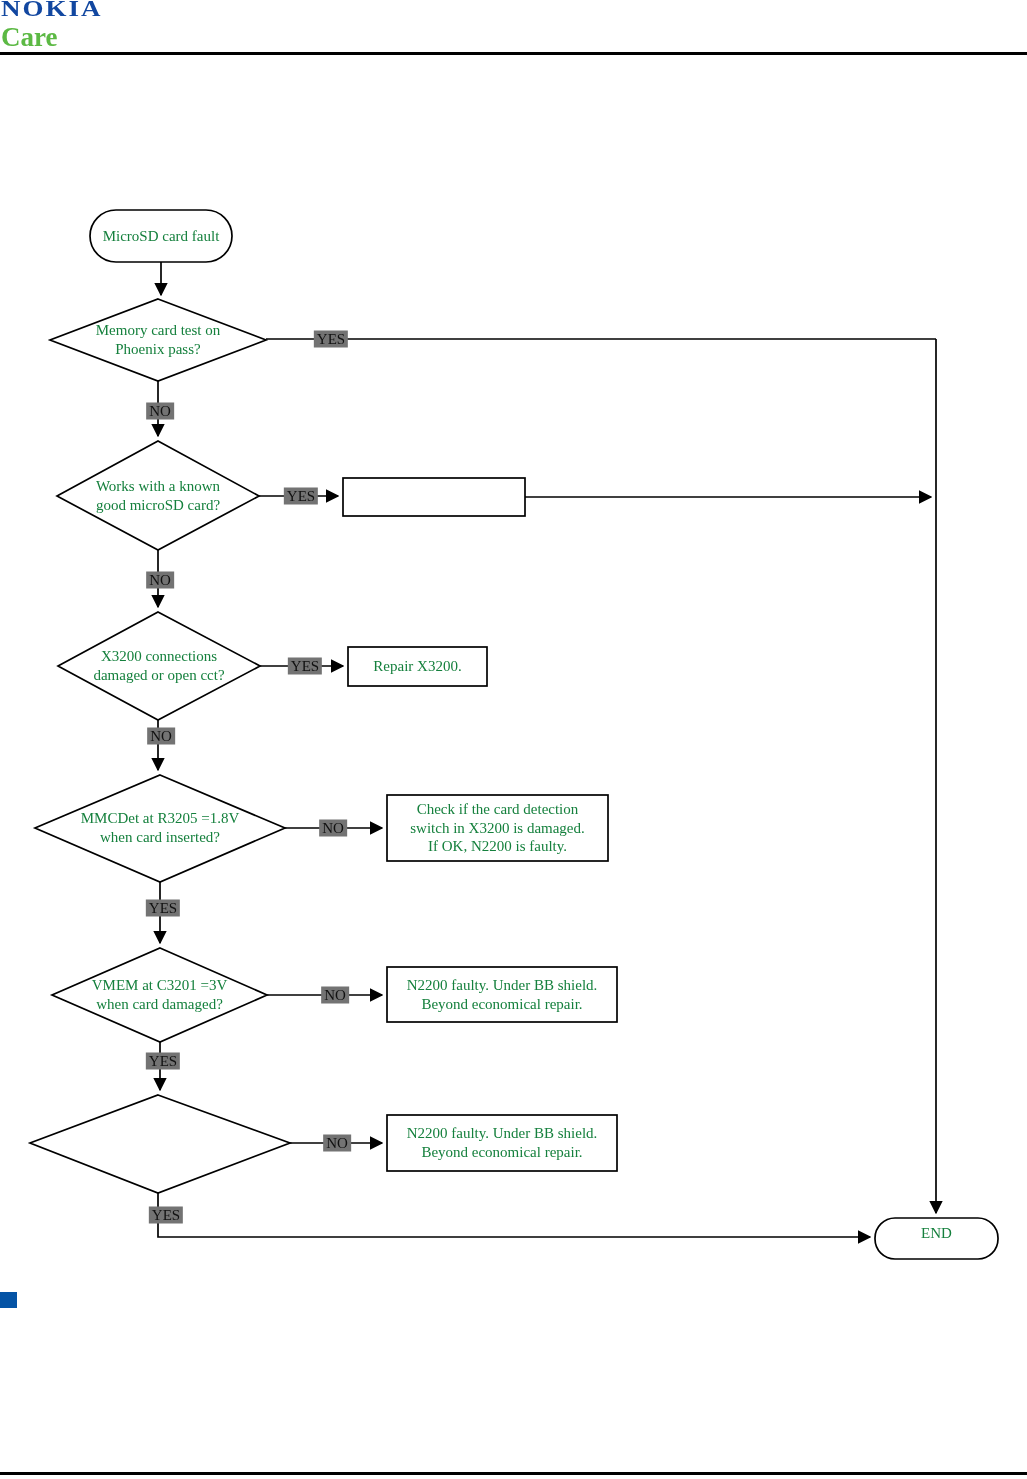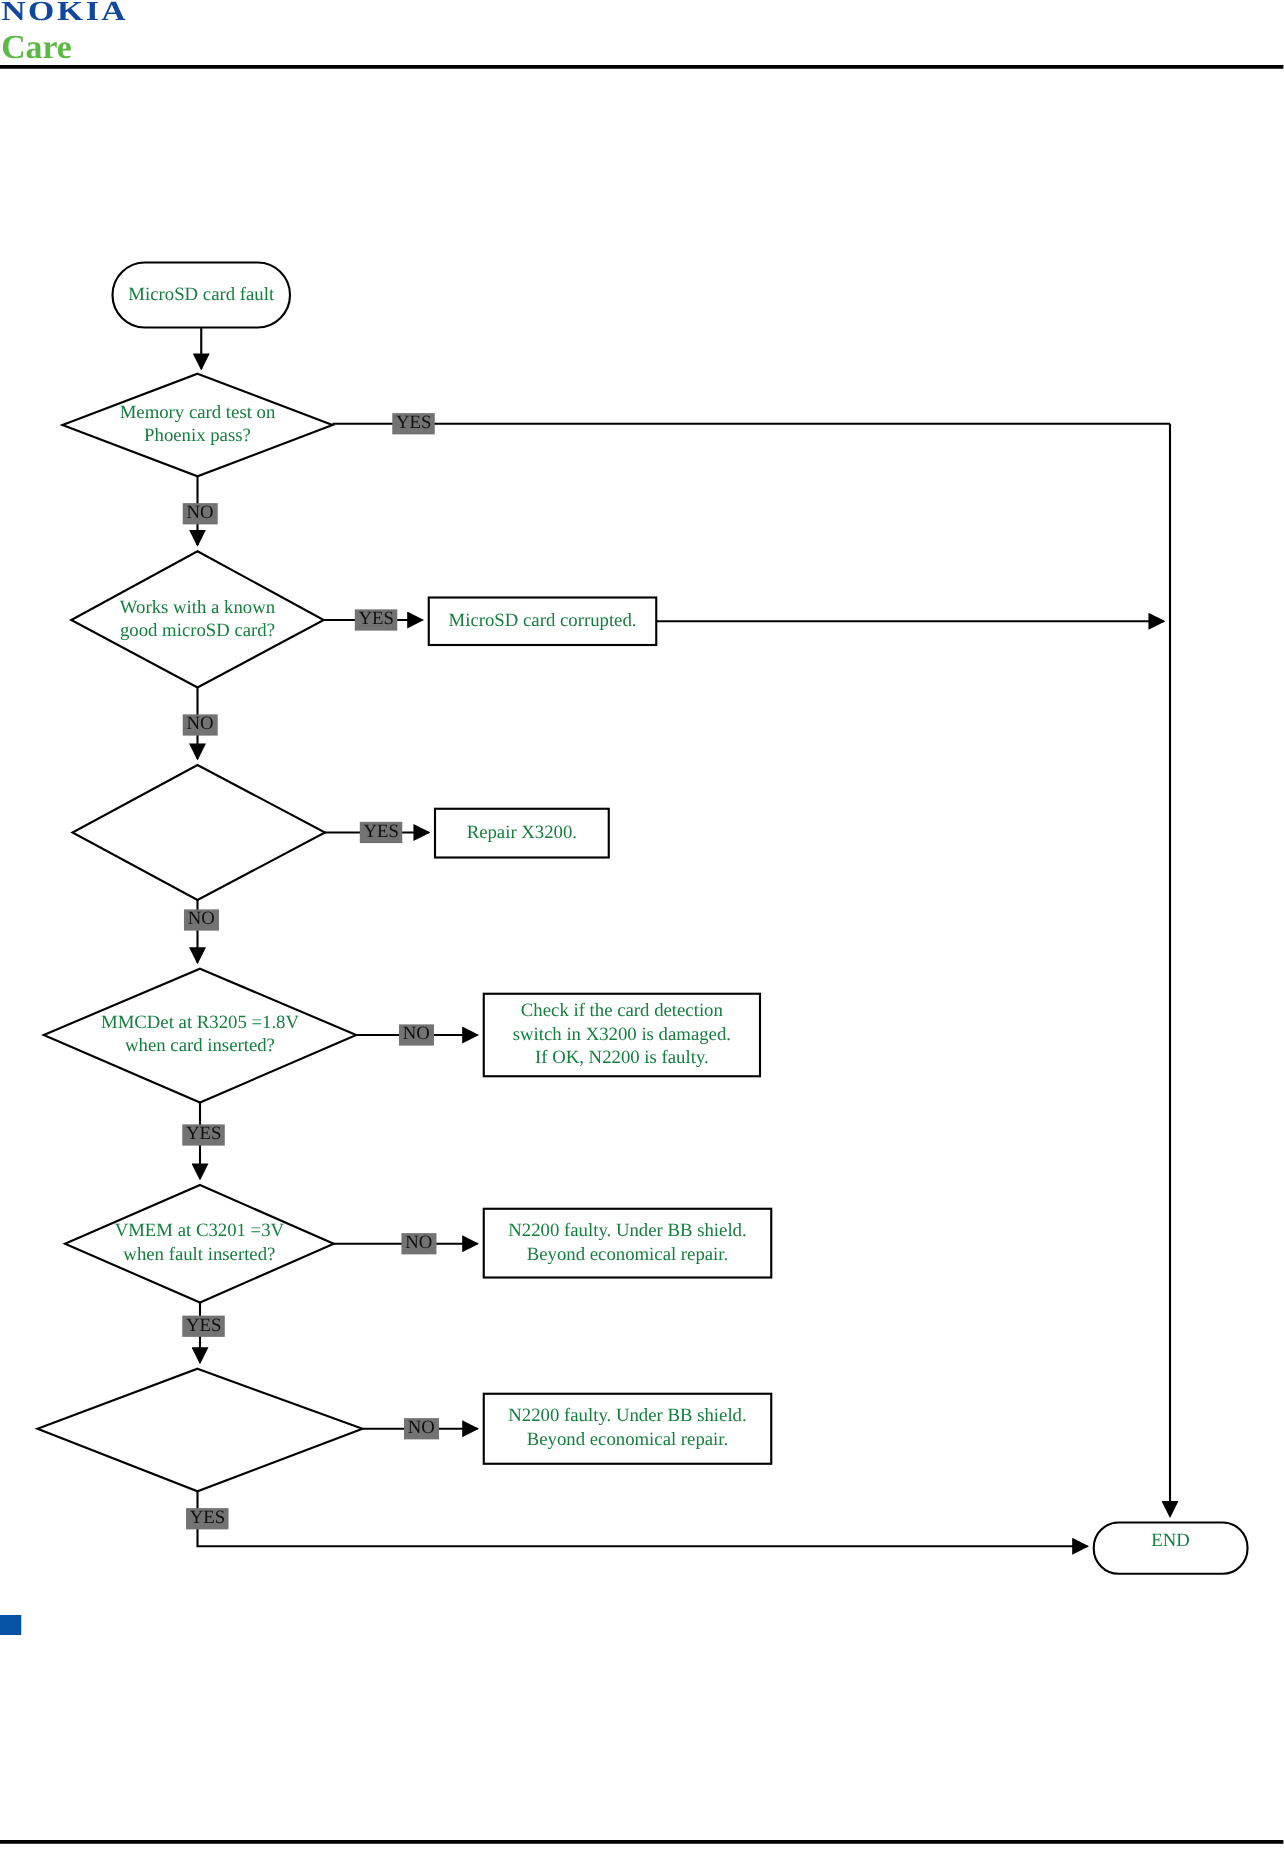--- a/index.html
+++ b/index.html
@@ -96,26 +96,27 @@
       <rect x="387" y="1115" width="230" height="56"></rect>
     </g>
   </svg>
 
   <div class="node-label" style="left:90px;top:210px;width:142px;height:52px;">MicroSD card fault</div>
 
   <div class="node-label" style="left:57px;top:443px;width:202px;height:106px;">Works with a known
 good microSD card?</div>
   <div class="node-label" style="left:50px;top:301px;width:216px;height:78px;">Memory card test on
 Phoenix pass?</div>
+  <div class="node-label" style="left:58px;top:614px;width:202px;height:104px;">X3200 connections
+damaged or open cct?</div>
   <div class="node-label" style="left:35px;top:777px;width:250px;height:102px;">MMCDet at R3205 =1.8V
 when card inserted?</div>
   <div class="node-label" style="left:52px;top:950px;width:215px;height:90px;">VMEM at C3201 =3V
-when fault inserted?</div>
+when card damaged?</div>
 
-  <div class="node-label" style="left:343px;top:478px;width:182px;height:38px;">MicroSD card corrupted.</div>
   <div class="node-label" style="left:348px;top:647px;width:139px;height:39px;">Repair X3200.</div>
   <div class="node-label" style="left:387px;top:795px;width:221px;height:66px;">Check if the card detection
 switch in X3200 is damaged.
 If OK, N2200 is faulty.</div>
   <div class="node-label" style="left:387px;top:967px;width:230px;height:55px;">N2200 faulty. Under BB shield.
 Beyond economical repair.</div>
   <div class="node-label" style="left:387px;top:1115px;width:230px;height:56px;">N2200 faulty. Under BB shield.
 Beyond economical repair.</div>
 
   <div class="node-label" style="left:875px;top:1218px;width:123px;height:30px;">END</div>

